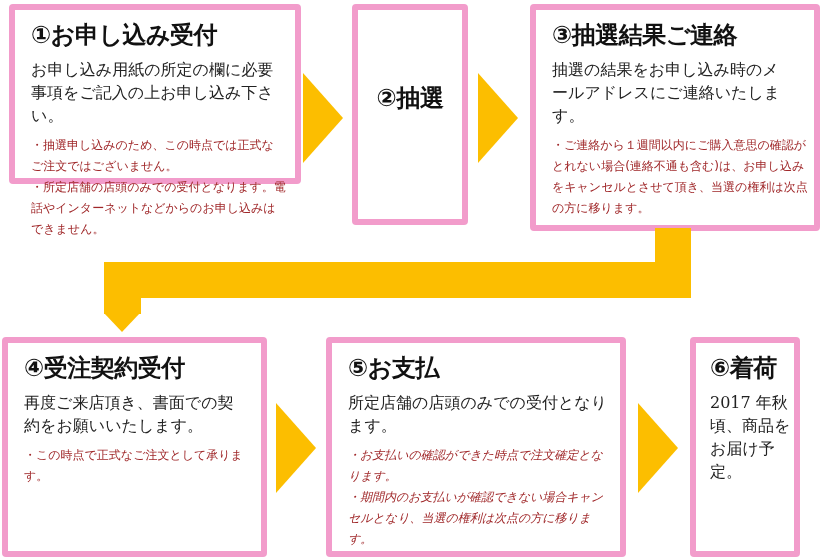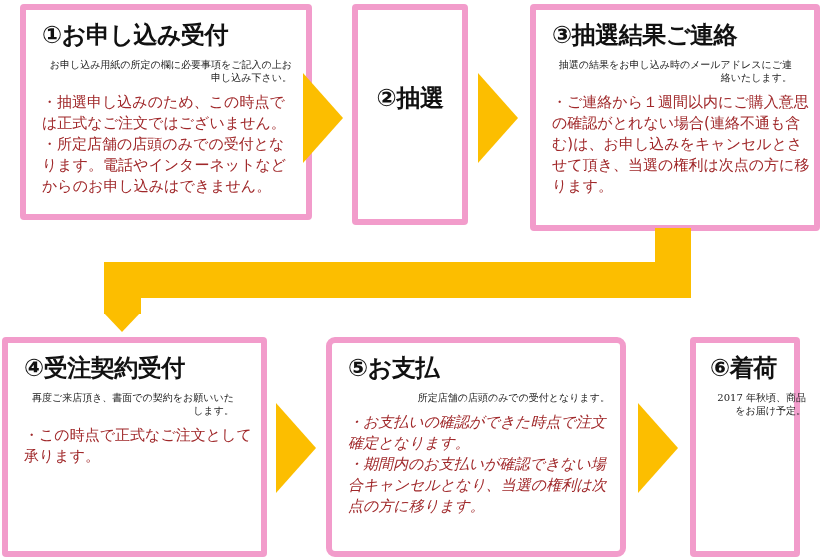--- a/index.html
+++ b/index.html
@@ -1,29 +1,29 @@
 <!DOCTYPE html>
 <html><head>
 <meta charset="utf-8">
 <style>
   html, body { margin: 0; padding: 0; }
   body { width: 824px; height: 560px; background: #ffffff; position: relative; overflow: hidden;
          font-family: "DejaVu Sans", sans-serif; }
   .box { position: absolute; box-sizing: border-box; border: 6px solid #F29CCB; border-radius: 4px; background: #fff; padding: 10px 0 0 16px; }
   .title { font-family: "DejaVu Sans", sans-serif; font-weight: bold; font-size: 24px; color: #111; line-height: 30px; letter-spacing: -0.5px; white-space: nowrap; margin-bottom: 8px; }
-  .body { font-size: 10px; line-height: 13px; color: #222; margin-right: 10px; text-align: right; }
-  .note { font-size: 15px; line-height: 21px; color: #A0282A; margin-top: 8px; margin-right: 10px; }
+  .body { font-size: 16px; line-height: 23px; color: #222; margin-right: 10px; }
+  .note { font-size: 12px; line-height: 21px; color: #A0282A; margin-top: 8px; margin-right: 10px; }
   .note p, .body p { margin: 0; }
   .arrow { position: absolute; width: 0; height: 0; border-top: 45px solid transparent; border-bottom: 45px solid transparent; border-left: 40px solid #FCBE00; }
   .connector { position: absolute; background: #FCBE00; }
 </style>
 </head>
 <body>
 
-<div class="box" style="left:20px; top:4px; width:292px; height:216px;">
+<div class="box" style="left:9px; top:4px; width:292px; height:180px;">
   <div class="title">①お申し込み受付</div>
   <div class="body" style="width:250px;">
       <p>お申し込み用紙の所定の欄に必要事項をご記入の上お申し込み下さい。</p>
     </div>
   <div class="note" style="width:255px;">
     <p>・抽選申し込みのため、この時点では正式なご注文ではございません。</p>
     <p>・所定店舗の店頭のみでの受付となります。電話やインターネットなどからのお申し込みはできません。</p>
   </div>
 </div>
 
@@ -57,21 +57,21 @@
   <div class="body" style="width:210px;">
       <p>再度ご来店頂き、書面での契約をお願いいたします。</p>
     </div>
   <div class="note" style="width:230px;">
     <p>・この時点で正式なご注文として承ります。</p>
   </div>
 </div>
 
 <div class="arrow" style="left:276px; top:403px;"></div>
 
-<div class="box" style="left:326px; top:337px; width:300px; height:220px;border-radius:9px;">
+<div class="box" style="left:326px; top:337px; width:300px; height:220px;">
   <div class="title">⑤お支払</div>
   <div class="body" style="width:262px;">
       <p>所定店舗の店頭のみでの受付となります。</p>
     </div>
   <div class="note" style="width:262px;font-style:italic;">
     <p>・お支払いの確認ができた時点で注文確定となります。</p>
     <p>・期間内のお支払いが確認できない場合キャンセルとなり、当選の権利は次点の方に移ります。</p>
   </div>
 </div>
 

